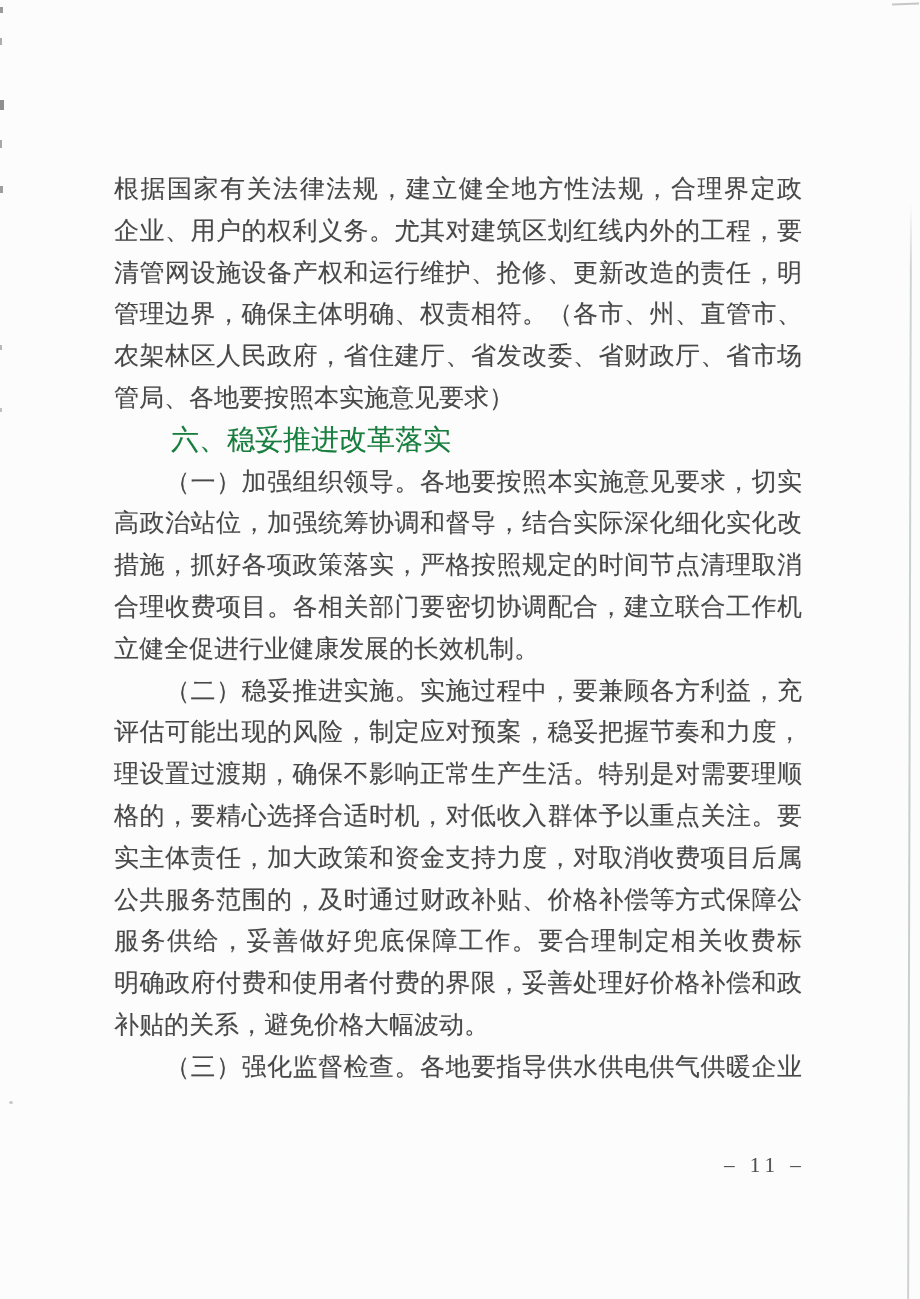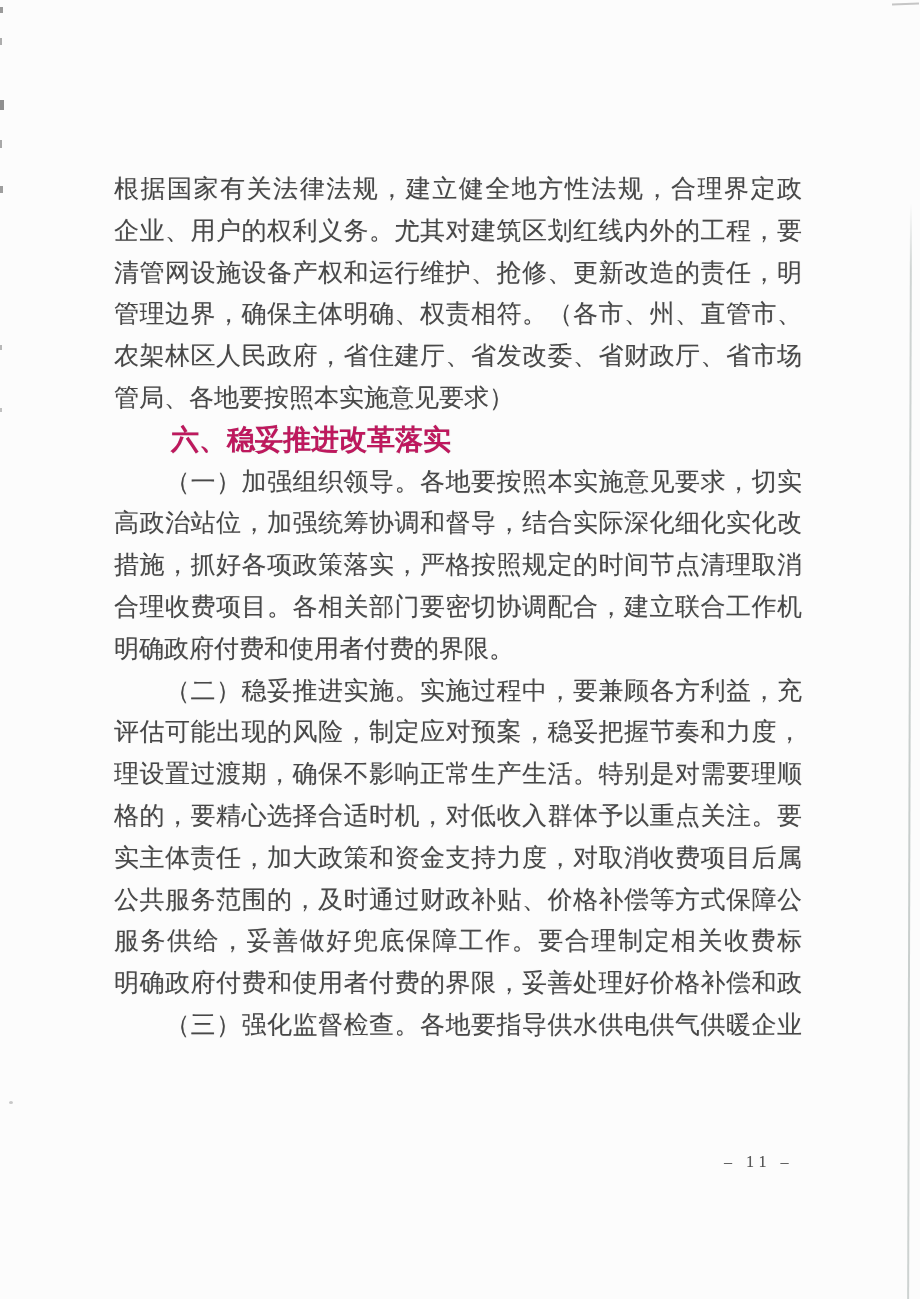--- a/index.html
+++ b/index.html
@@ -21,31 +21,31 @@
     color:#484848;
     text-shadow:0.3px 0.3px 0.7px rgba(100,100,100,0.35);
     text-align:justify;
     text-align-last:justify;
     overflow:hidden;
   }
   .line.s{text-align-last:left;}
   .line.ind{padding-left:51px;}
   .line.h{
     font-family:"Liberation Sans","DejaVu Sans",sans-serif;
-    font-weight:bold;
+    font-weight:normal;
     font-size:28px;
-    color:#be185d;
+    color:#15803d;
     padding-left:57px;
     text-align-last:left;
   }
   
   .pagenum{
     position:absolute;
     top:1153px;left:724px;
-    font-size:16px;
+    font-size:21px;
     color:#4f4f4f;
     letter-spacing:5px;
     text-shadow:0.3px 0.3px 0.6px rgba(110,110,110,0.35);
     white-space:nowrap;
   }
   
   .vline{
     position:absolute;
     left:910px;top:203px;width:2px;height:1096px;
     background:linear-gradient(to bottom,
@@ -101,32 +101,33 @@
 
     <div>
       <div class="line h">六、稳妥推进改革落实</div>
     </div>
 
     <div>
       <div class="line ind">（一）加强组织领导。各地要按照本实施意见要求，切实提</div>
       <div class="line">高政治站位，加强统筹协调和督导，结合实际深化细化实化改革</div>
       <div class="line">措施，抓好各项政策落实，严格按照规定的时间节点清理取消不</div>
       <div class="line">合理收费项目。各相关部门要密切协调配合，建立联合工作机制，</div>
-      <div class="line s">明确政府付费和使用者付费的界限。</div>
+      <div class="line s">立健全促进行业健康发展的长效机制。</div>
     </div>
 
     <div>
       <div class="line ind">（二）稳妥推进实施。实施过程中，要兼顾各方利益，充分</div>
       <div class="line">评估可能出现的风险，制定应对预案，稳妥把握节奏和力度，合</div>
       <div class="line">理设置过渡期，确保不影响正常生产生活。特别是对需要理顺价</div>
       <div class="line">格的，要精心选择合适时机，对低收入群体予以重点关注。要落</div>
       <div class="line">实主体责任，加大政策和资金支持力度，对取消收费项目后属于</div>
       <div class="line">公共服务范围的，及时通过财政补贴、价格补偿等方式保障公共</div>
       <div class="line">服务供给，妥善做好兜底保障工作。要合理制定相关收费标准，</div>
       <div class="line">明确政府付费和使用者付费的界限，妥善处理好价格补偿和政府</div>
+      <div class="line s">补贴的关系，避免价格大幅波动。</div>
     </div>
 
     <div>
       <div class="line ind">（三）强化监督检查。各地要指导供水供电供气供暖企业按</div>
     </div>
 
   </div>
 
   <div class="pagenum">– 11 –</div>
 

